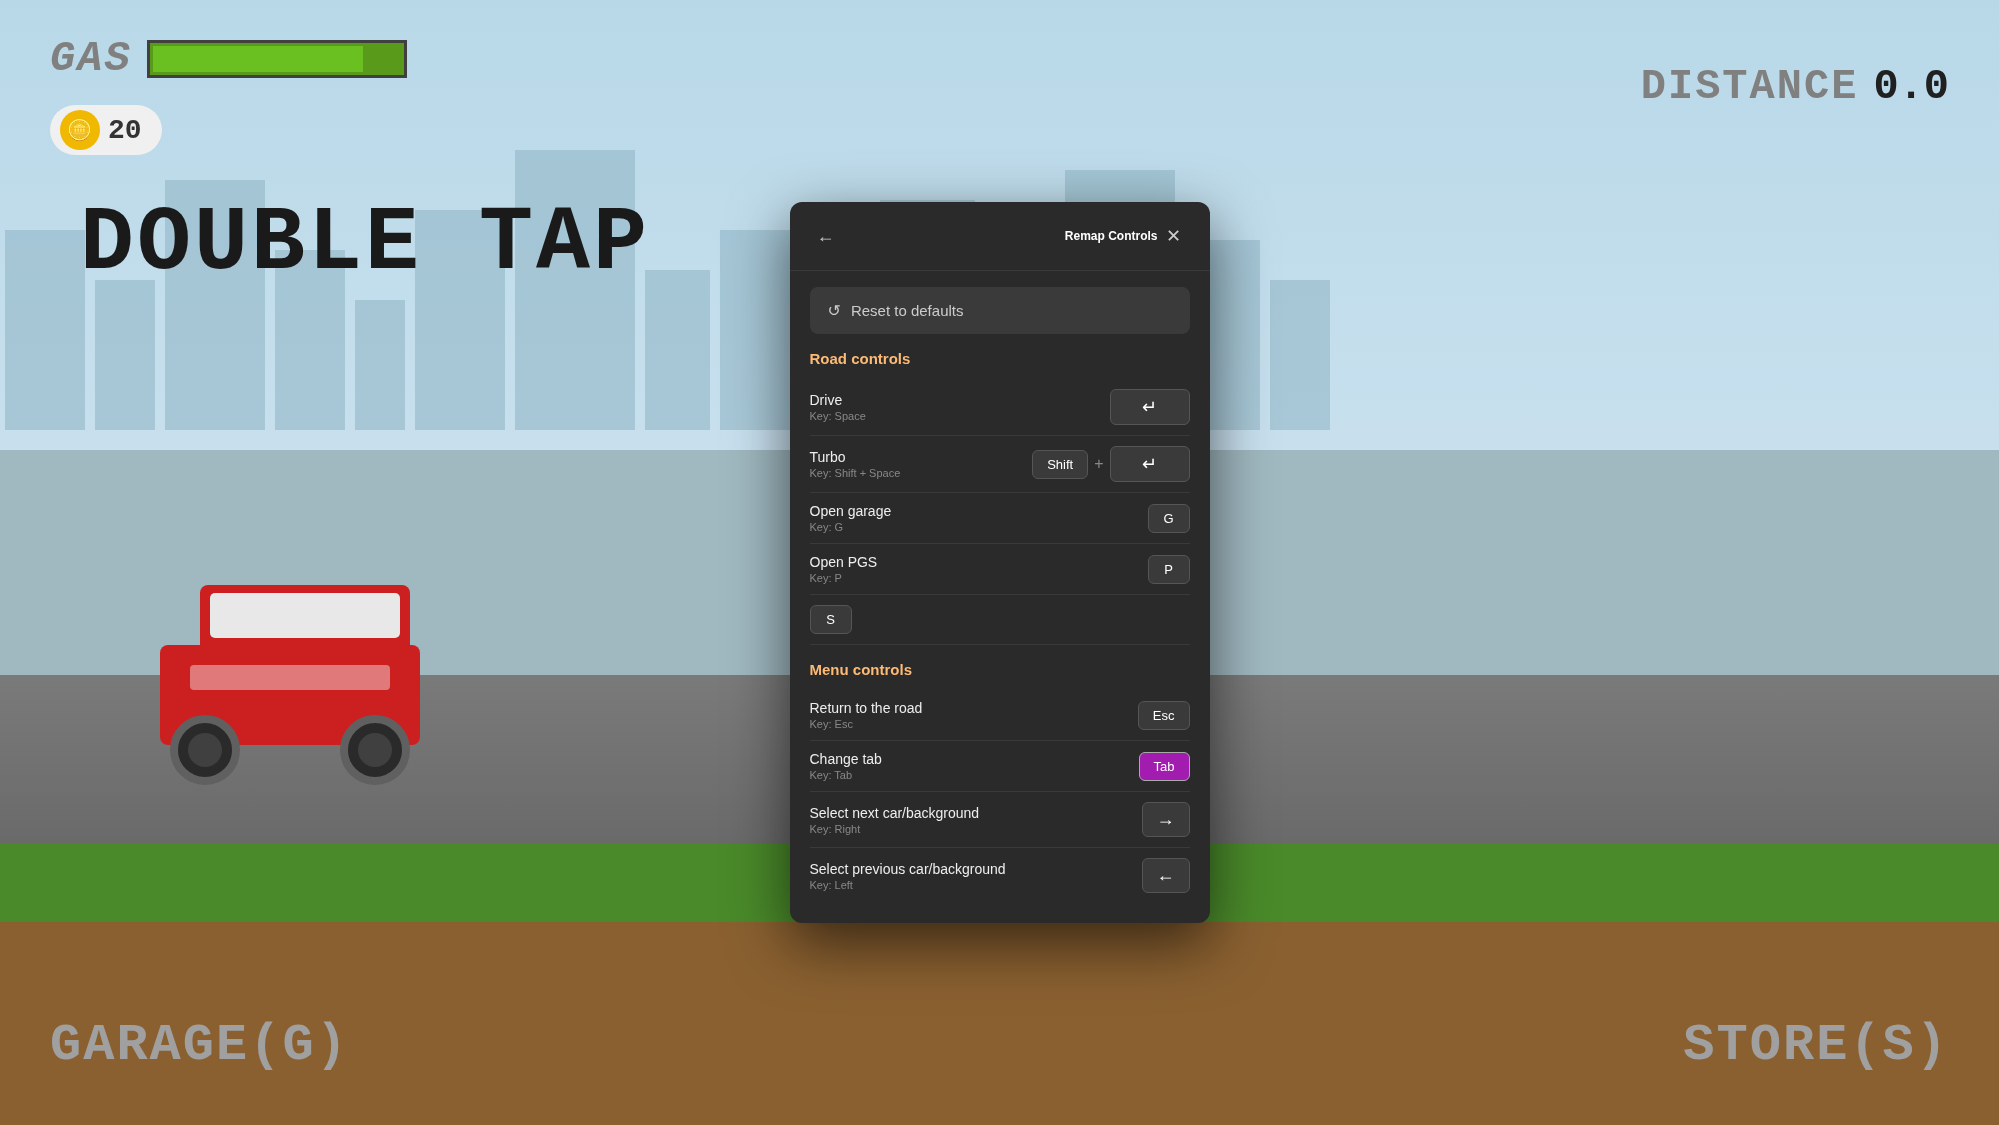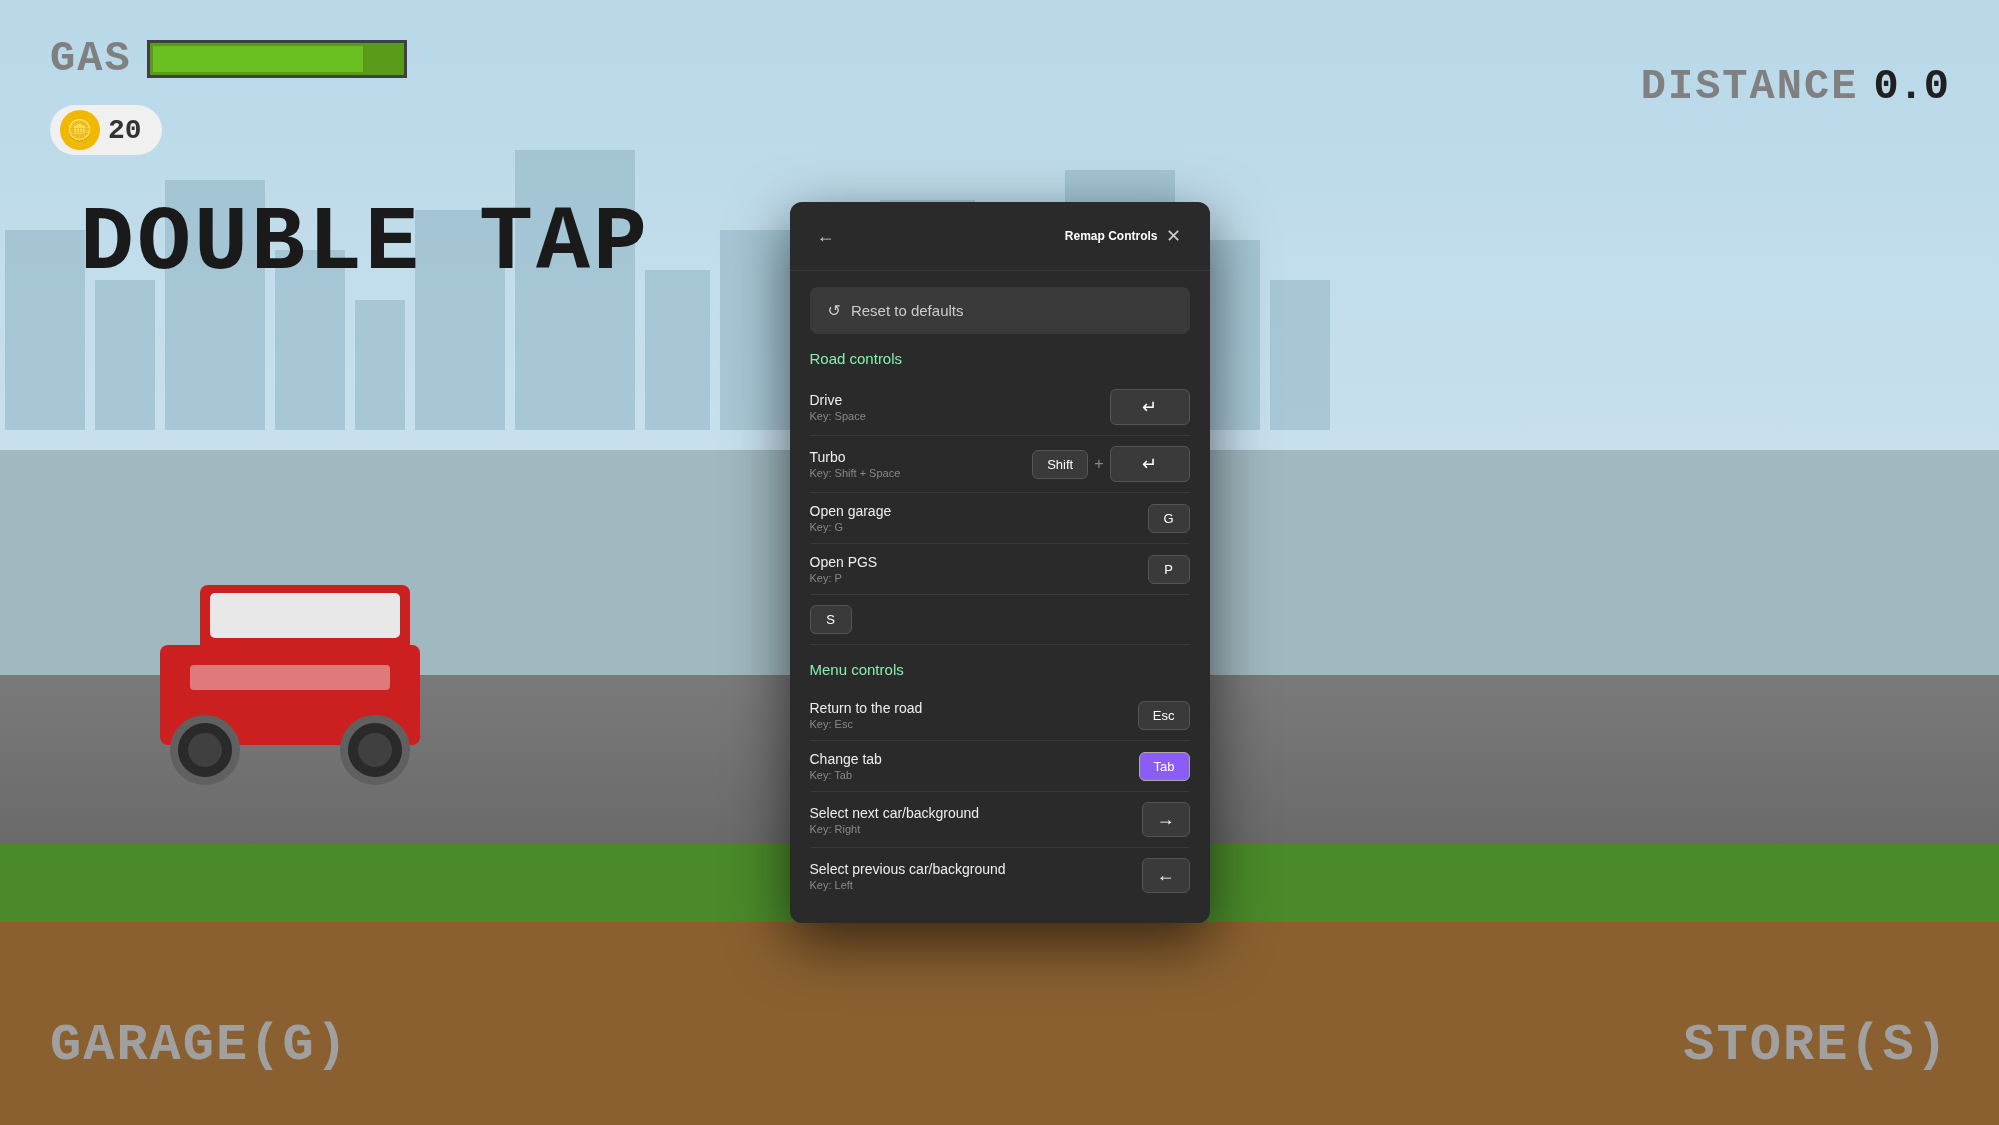--- a/index.html
+++ b/index.html
@@ -38,20 +38,21 @@
     }
 
     
     .hud-gas {
       position: absolute;
       top: 35px;
       left: 50px;
       display: flex;
       align-items: center;
       gap: 15px;
+      font-style: italic;
     }
 
     .hud-gas-label {
       font-family: 'Courier New', monospace;
       font-size: 42px;
       font-weight: bold;
       color: #808080;
       letter-spacing: 2px;
     }
 
@@ -304,22 +305,22 @@
       margin: 16px 0;
     }
 
     .reset-icon {
       font-size: 16px;
     }
 
     
     .section-header {
       font-size: 15px;
-      font-weight: 400;
-      color: #86efac;
+      font-weight: 700;
+      color: #fdba74;
       margin: 16px 0 12px;
     }
 
     
     .control-row {
       display: flex;
       align-items: center;
       justify-content: space-between;
       padding: 10px 0;
       border-bottom: 1px solid #3a3a3a;
@@ -367,21 +368,21 @@
       justify-content: center;
     }
 
     .key-btn-space {
       min-width: 80px;
       font-size: 18px;
     }
 
     .key-btn-highlighted {
       border-color: #aaa;
-      background: #8b5cf6;
+      background: #a21caf;
     }
 
     .key-plus {
       color: #888;
       font-size: 16px;
     }
 
     .key-arrow {
       font-size: 18px;
     }

